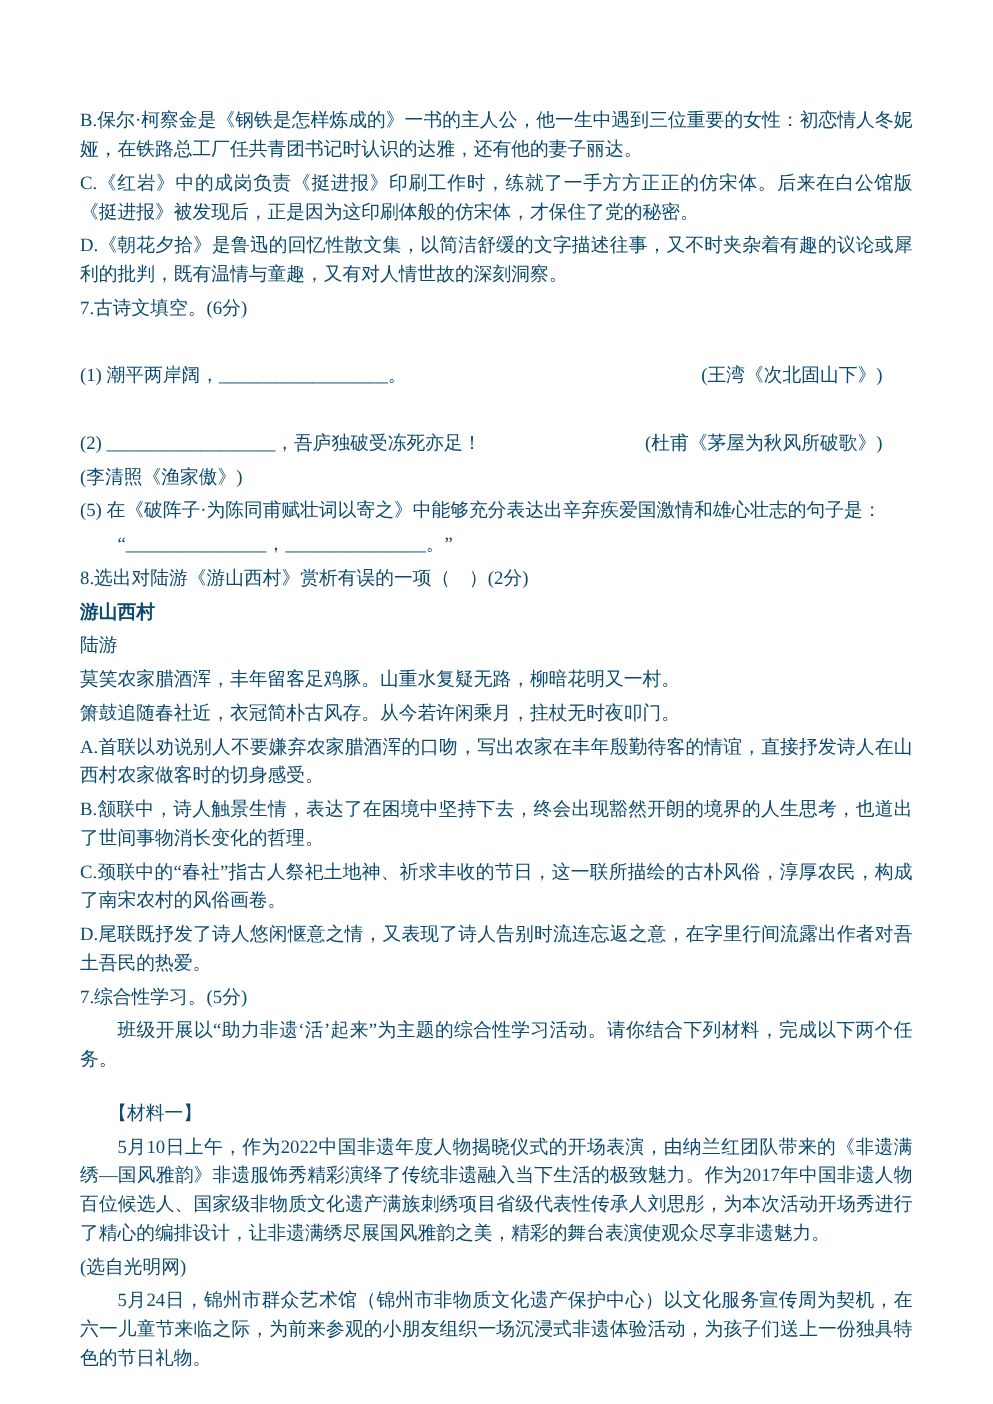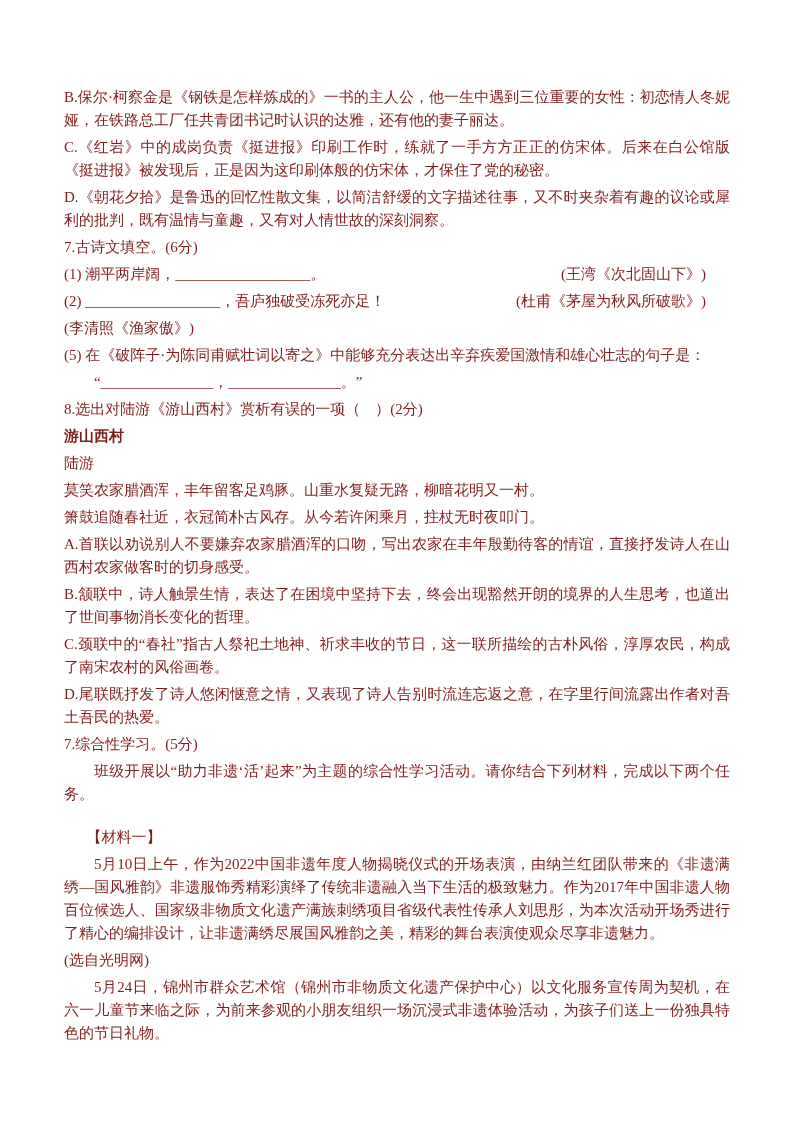--- a/index.html
+++ b/index.html
@@ -11,39 +11,39 @@
     position: relative;
     width: 794px;
     height: 1123px;
     margin: 0 auto;
     background: #ffffff;
     box-sizing: border-box;
     padding: 86px 64px 40px 64px;
     font-family: "Liberation Serif", "DejaVu Serif", serif;
     font-size: 15px;
     line-height: 23px;
-    color: #7f1d1d;
+    color: #0c4a6e;
     overflow: hidden;
   }
   .page p {
     margin: 0 0 4px 0;
     text-align: justify;
   }
   .indent { text-indent: 2em; }
   .indent-label { text-indent: 1.5em; }
   .center { text-align: center; }
   .right-align { text-align: right; }
   .poem-title { font-weight: bold; }
   .fill-row {
     display: flex;
     justify-content: space-between;
     align-items: baseline;
     margin: 0 0 4px 0;
   }
-  .fill-row .fill-left { flex: 1 1 auto; }
+  .fill-row .fill-left { flex: 1 1 auto; margin-top: 27px; }
   .fill-row .fill-src {
     flex: 0 0 auto;
     white-space: nowrap;
     padding-right: 24px;
   }
   .gap-top { margin-top: 20px !important; }
 </style>
 </head>
 <body>
 

